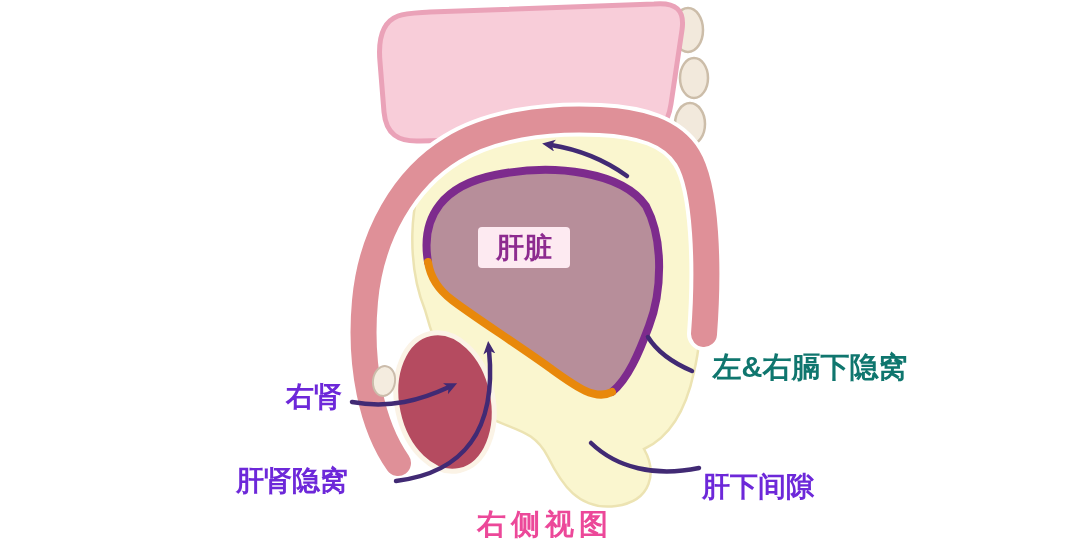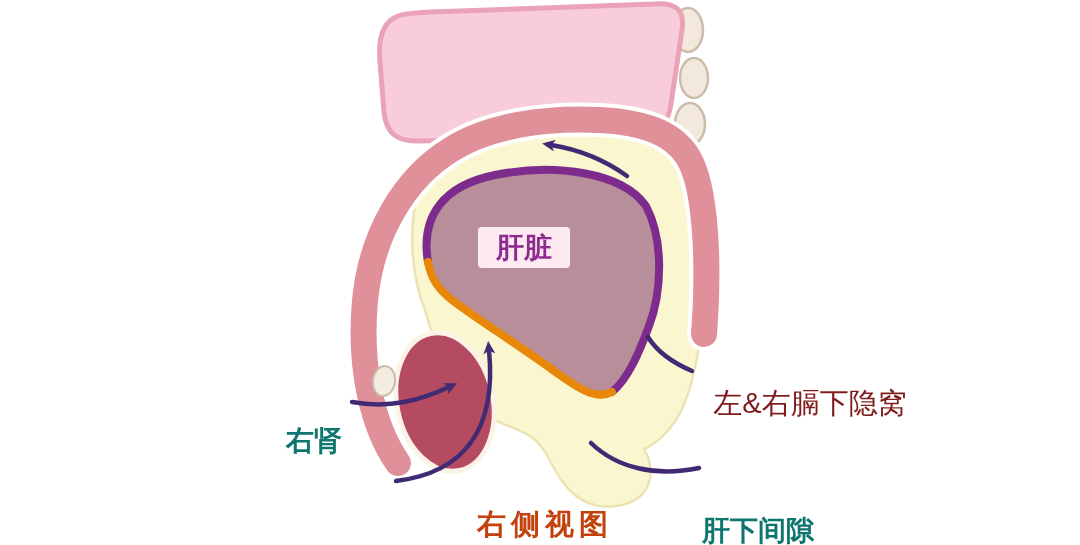--- a/index.html
+++ b/index.html
@@ -7,39 +7,37 @@
     position:relative;
     width:1080px;height:545px;
     background:#ffffff;
     overflow:hidden;
     font-family:"Liberation Sans", sans-serif;
   }
   #art{position:absolute;left:0;top:0;}
   .lbl{
     position:absolute;
     font-weight:bold;
-    color:#0f766e;
+    color:#6d28d9;
     font-size:28px;
     white-space:nowrap;
-    margin-top:44px;
   }
   .lbl-block{
     position:absolute;
-    font-weight:normal;
-    color:#7f1d1d;
+    font-weight:bold;
+    color:#0f766e;
     font-size:29px;
     line-height:40px;
     text-align:center;
     width:310px;
-    margin-top:36px;
   }
   .caption{
     position:absolute;
     font-weight:bold;
-    color:#c2410c;
+    color:#ec4899;
     font-size:29px;
     letter-spacing:5px;
     white-space:nowrap;
   }
 </style>
 </head>
 <body>
 
 <div id="stage">
 
@@ -92,20 +90,21 @@
     <path d="M 627 176 C 602 158 576 149 551 145" fill="none" stroke="#412a74" stroke-width="4.5" stroke-linecap="round" marker-end="url(#ah)"></path>
     <path d="M 352 402 C 390 409 421 400 449 387" fill="none" stroke="#412a74" stroke-width="4.5" stroke-linecap="round" marker-end="url(#ah)"></path>
     <path d="M 396 481 C 462 473 497 432 489 350" fill="none" stroke="#412a74" stroke-width="4.5" stroke-linecap="round" marker-end="url(#ah)"></path>
 
     <path d="M 692 371 C 671 362 656 350 648 337" fill="none" stroke="#412a74" stroke-width="4.5" stroke-linecap="round"></path>
     <path d="M 699 468 C 655 477 617 468 591 443" fill="none" stroke="#412a74" stroke-width="4.5" stroke-linecap="round"></path>
   </svg>
 
   <div class="lbl" style="left:286px;top:378px;">右肾</div>
 
+  <div class="lbl" style="left:236px;top:462px;">肝肾隐窝</div>
 
   <div class="lbl-block" style="left:655px;top:347px;">
     <div>左&amp;右膈下隐窝</div>
   </div>
 
   <div class="lbl" style="left:702px;top:468px;">肝下间隙</div>
 
   <div class="caption" style="left:477px;top:505px;">右侧视图</div>
 
 </div>

